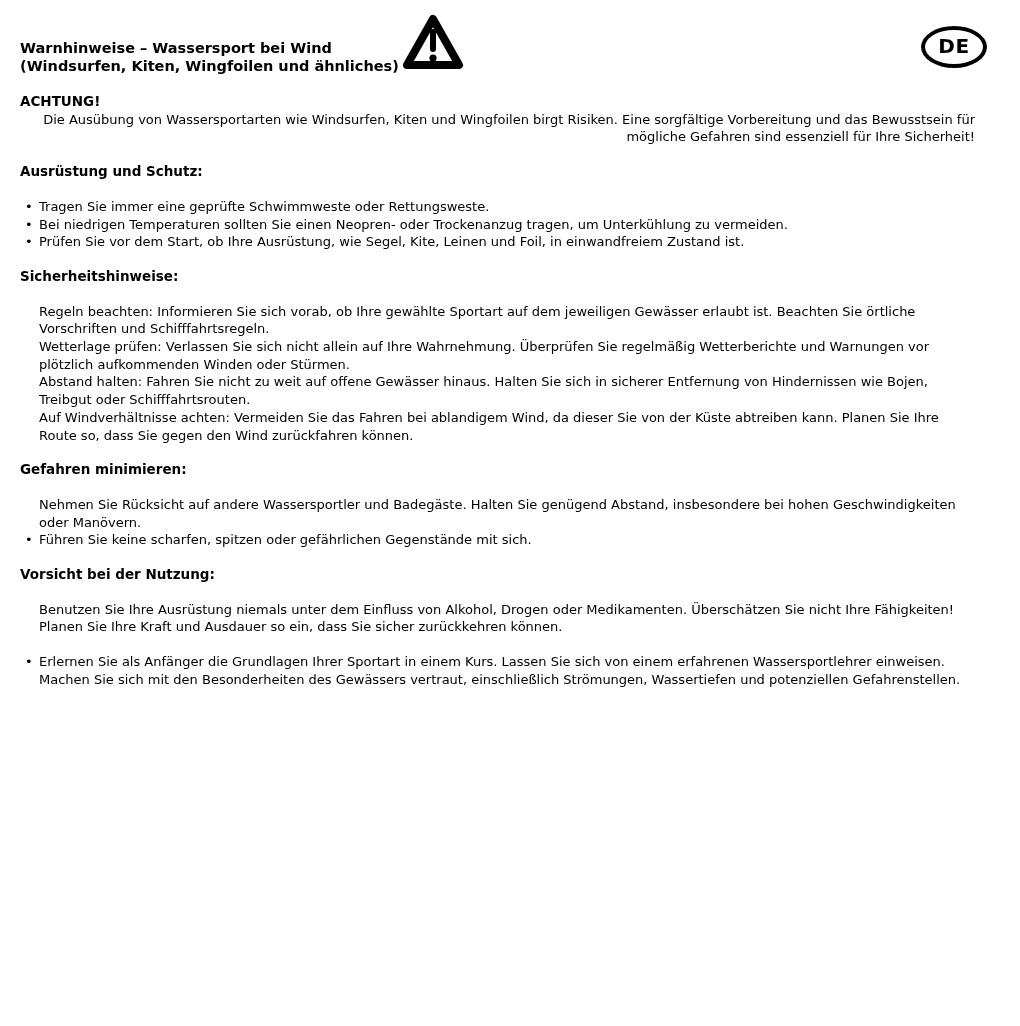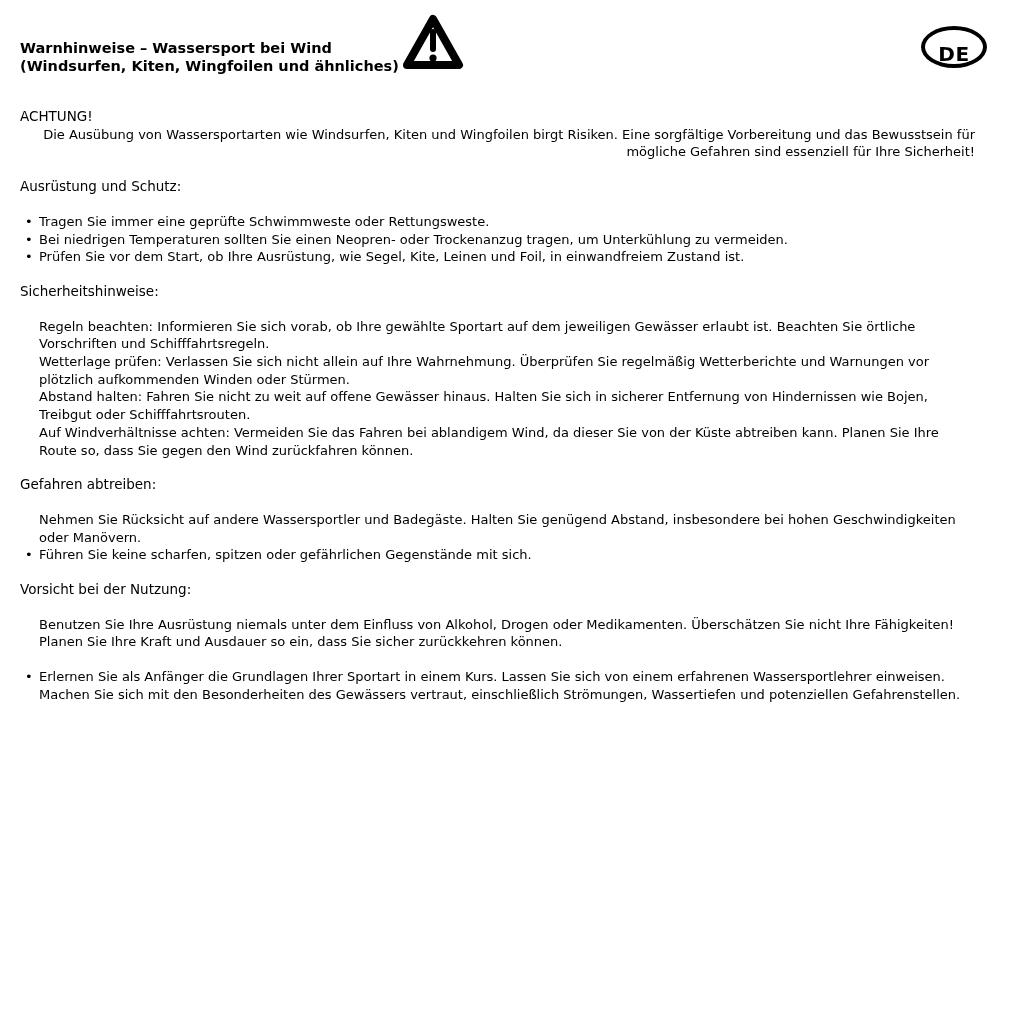--- a/index.html
+++ b/index.html
@@ -22,25 +22,25 @@
   .doc-title {
     position: absolute; left: 0; top: 39px;
     font-size: 14.5px; font-weight: bold; line-height: 18px;
     white-space: nowrap;
   }
   .warn-icon { position: absolute; left: 381px; top: 13px; }
   .lang-badge {
     position: absolute; right: -12px; top: 26px;
     width: 66px; height: 42px;
     border: 4px solid #000; border-radius: 50%;
-    display: flex; align-items: flex-end; justify-content: center;
+    display: flex; align-items: center; justify-content: center;
     font-weight: bold; font-size: 20px; letter-spacing: 0.5px;
   }
   .heading {
-    font-size: 13.5px; font-weight: normal; line-height: 17.7px; margin-top: 15px;
+    font-size: 13.5px; font-weight: bold; line-height: 17.7px;
   }
   .section { margin-top: 17px; }
   .section .content { margin-top: 17px; }
   .section.tight .content { margin-top: 0; text-align: right; }
   .plain-indent { padding-left: 19px; }
   .bullet-item { position: relative; padding-left: 19px; }
   .bullet-item::before {
     content: "\2022";
     position: absolute; left: 5px; top: 0;
     font-size: 13px;
@@ -86,21 +86,21 @@
     <div class="heading">Sicherheitshinweise:</div>
     <div class="content">
       <div class="plain-indent">Regeln beachten: Informieren Sie sich vorab, ob Ihre gewählte Sportart auf dem jeweiligen Gewässer erlaubt ist. Beachten Sie örtliche Vorschriften und Schifffahrtsregeln.</div>
       <div class="plain-indent">Wetterlage prüfen: Verlassen Sie sich nicht allein auf Ihre Wahrnehmung. Überprüfen Sie regelmäßig Wetterberichte und Warnungen vor plötzlich aufkommenden Winden oder Stürmen.</div>
       <div class="plain-indent">Abstand halten: Fahren Sie nicht zu weit auf offene Gewässer hinaus. Halten Sie sich in sicherer Entfernung von Hindernissen wie Bojen, Treibgut oder Schifffahrtsrouten.</div>
       <div class="plain-indent">Auf Windverhältnisse achten: Vermeiden Sie das Fahren bei ablandigem Wind, da dieser Sie von der Küste abtreiben kann. Planen Sie Ihre Route so, dass Sie gegen den Wind zurückfahren können.</div>
     </div>
   </div>
 
   <div class="section">
-    <div class="heading">Gefahren abtreiben:</div>
+    <div class="heading">Gefahren minimieren:</div>
     <div class="content">
       <div class="plain-indent">Nehmen Sie Rücksicht auf andere Wassersportler und Badegäste. Halten Sie genügend Abstand, insbesondere bei hohen Geschwindigkeiten oder Manövern.</div>
       <div class="bullet-item">Führen Sie keine scharfen, spitzen oder gefährlichen Gegenstände mit sich.</div>
     </div>
   </div>
 
   <div class="section">
     <div class="heading">Vorsicht bei der Nutzung:</div>
     <div class="content">
       <div class="plain-indent">Benutzen Sie Ihre Ausrüstung niemals unter dem Einfluss von Alkohol, Drogen oder Medikamenten. Überschätzen Sie nicht Ihre Fähigkeiten! Planen Sie Ihre Kraft und Ausdauer so ein, dass Sie sicher zurückkehren können.</div>

